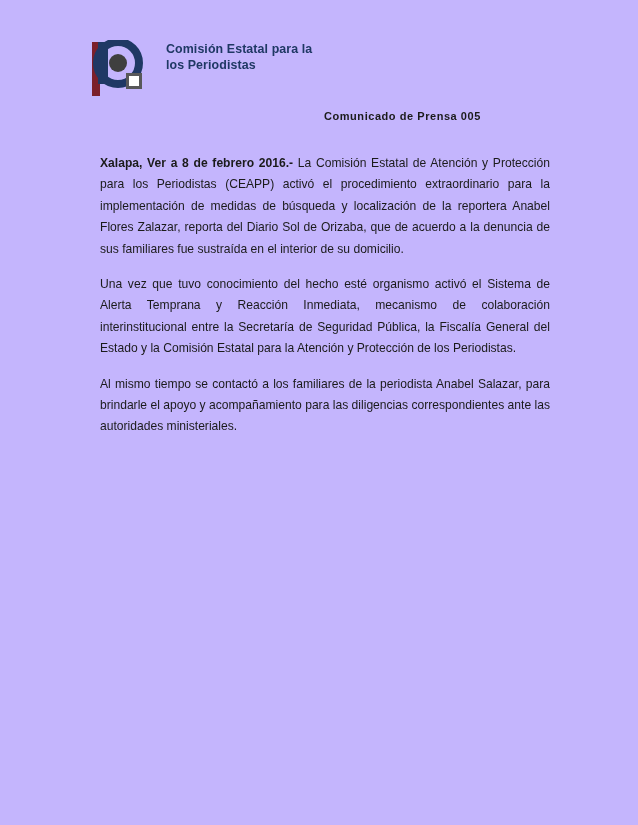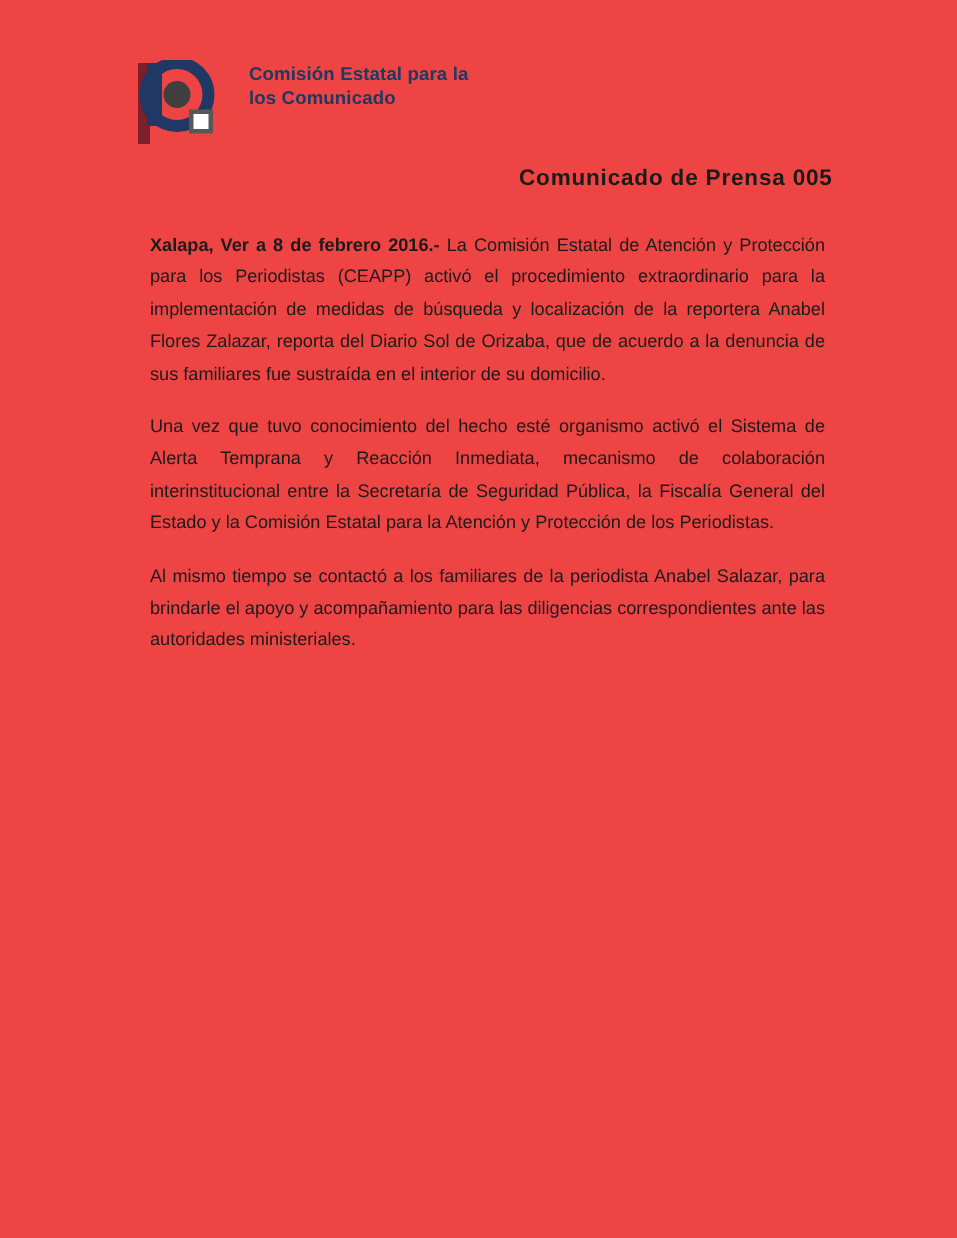--- a/index.html
+++ b/index.html
@@ -14,21 +14,21 @@
     color: #1b1b1b;
     position: relative;
     overflow: hidden;
   }
   .page {
     position: absolute;
     left: 0;
     top: 0;
     width: 638px;
     height: 825px;
-    background: #ef4444;
+    background: #c4b5fd;
   }
   
   .letterhead {
     position: absolute;
     left: 88px;
     top: 40px;
     width: 470px;
     height: 58px;
   }
   .logo-wrap {
@@ -51,23 +51,23 @@
     font-weight: bold;
     line-height: 15.5px;
     letter-spacing: 0.1px;
   }
   .org-name .line {
     display: block;
     white-space: nowrap;
   }
   .bulletin {
     position: absolute;
-    left: 346px;
+    left: 324px;
     top: 110px;
-    font-size: 15px;
+    font-size: 11px;
     font-weight: bold;
     color: #1b1b1b;
     letter-spacing: 0.55px;
     white-space: nowrap;
   }
   
   .doc-body {
     position: absolute;
     left: 88px;
     top: 153px;
@@ -106,21 +106,21 @@
 
         <rect x="10" y="2" width="10" height="42" fill="#1f3864"></rect>
 
         <rect x="38" y="33" width="16" height="16" fill="#58585a"></rect>
         <rect x="41" y="36" width="10" height="10" fill="#ffffff"></rect>
       </svg>
     </div>
 
     <div class="org-name">
       <span class="line">Comisión Estatal para la</span>
-      <span class="line">los Comunicado</span>
+      <span class="line">los Periodistas</span>
     </div>
   </div>
 
   <div class="bulletin">Comunicado de Prensa  005</div>
 
   <div class="doc-body">
     <p class="para"><span class="lead">Xalapa, Ver a 8 de febrero 2016.-</span><span> La Comisión Estatal de Atención y Protección para los Periodistas (CEAPP) activó el procedimiento extraordinario para  la implementación  de medidas de búsqueda y localización de la reportera Anabel Flores Zalazar, reporta del Diario Sol de Orizaba, que de acuerdo a la denuncia de sus familiares fue sustraída en el interior de su domicilio.</span></p>
     <p class="para">Una vez que tuvo conocimiento del  hecho  esté organismo  activó el Sistema de Alerta Temprana y Reacción Inmediata, mecanismo de colaboración interinstitucional entre la Secretaría de Seguridad Pública, la Fiscalía General del Estado y la Comisión Estatal para la Atención y Protección de los Periodistas.</p>
     <p class="para">Al mismo tiempo se contactó a los familiares de la periodista  Anabel Salazar, para brindarle el apoyo y acompañamiento   para las diligencias correspondientes ante las autoridades ministeriales.</p>
   </div>

